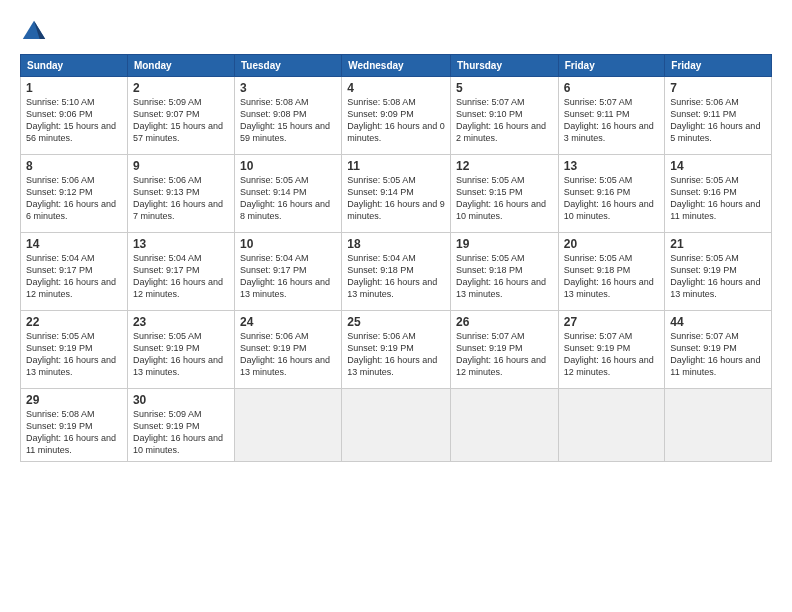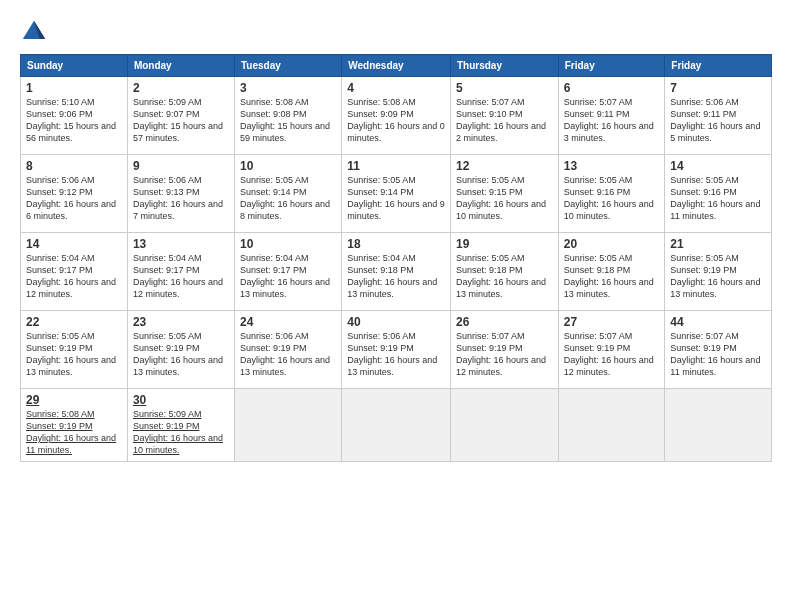--- a/index.html
+++ b/index.html
@@ -98,21 +98,20 @@
       margin-top: 44px;
     }
     tr:last-child td {
       height: 62px;
     }
     .calendar tbody tr td {
       height: 78px;
     }
     .calendar tbody tr:last-child td {
       height: 68px;
-      text-decoration: underline;
     }
   </style>
 </head>
 <body>
 
 <div class="page">
   <div class="header">
     <div class="logo">
       <svg class="logo-icon" viewBox="0 0 40 40">
         <polygon points="20,4 36,30 4,30" fill="#2563a8"></polygon>
@@ -190,21 +189,21 @@
           <td><span class="day-num">21</span>
         <span class="day-info">Sunrise: 5:05 AM<br>Sunset: 9:19 PM<br>Daylight: 16 hours and 13 minutes.</span></td>
         </tr>
         <tr>
           <td><span class="day-num">22</span>
         <span class="day-info">Sunrise: 5:05 AM<br>Sunset: 9:19 PM<br>Daylight: 16 hours and 13 minutes.</span></td>
           <td><span class="day-num">23</span>
         <span class="day-info">Sunrise: 5:05 AM<br>Sunset: 9:19 PM<br>Daylight: 16 hours and 13 minutes.</span></td>
           <td><span class="day-num">24</span>
         <span class="day-info">Sunrise: 5:06 AM<br>Sunset: 9:19 PM<br>Daylight: 16 hours and 13 minutes.</span></td>
-          <td><span class="day-num">40</span>
+          <td><span class="day-num">25</span>
         <span class="day-info">Sunrise: 5:06 AM<br>Sunset: 9:19 PM<br>Daylight: 16 hours and 13 minutes.</span></td>
           <td><span class="day-num">26</span>
         <span class="day-info">Sunrise: 5:07 AM<br>Sunset: 9:19 PM<br>Daylight: 16 hours and 12 minutes.</span></td>
           <td><span class="day-num">27</span>
         <span class="day-info">Sunrise: 5:07 AM<br>Sunset: 9:19 PM<br>Daylight: 16 hours and 12 minutes.</span></td>
           <td><span class="day-num">44</span>
         <span class="day-info">Sunrise: 5:07 AM<br>Sunset: 9:19 PM<br>Daylight: 16 hours and 11 minutes.</span></td>
         </tr>
         <tr>
           <td><span class="day-num">29</span>

